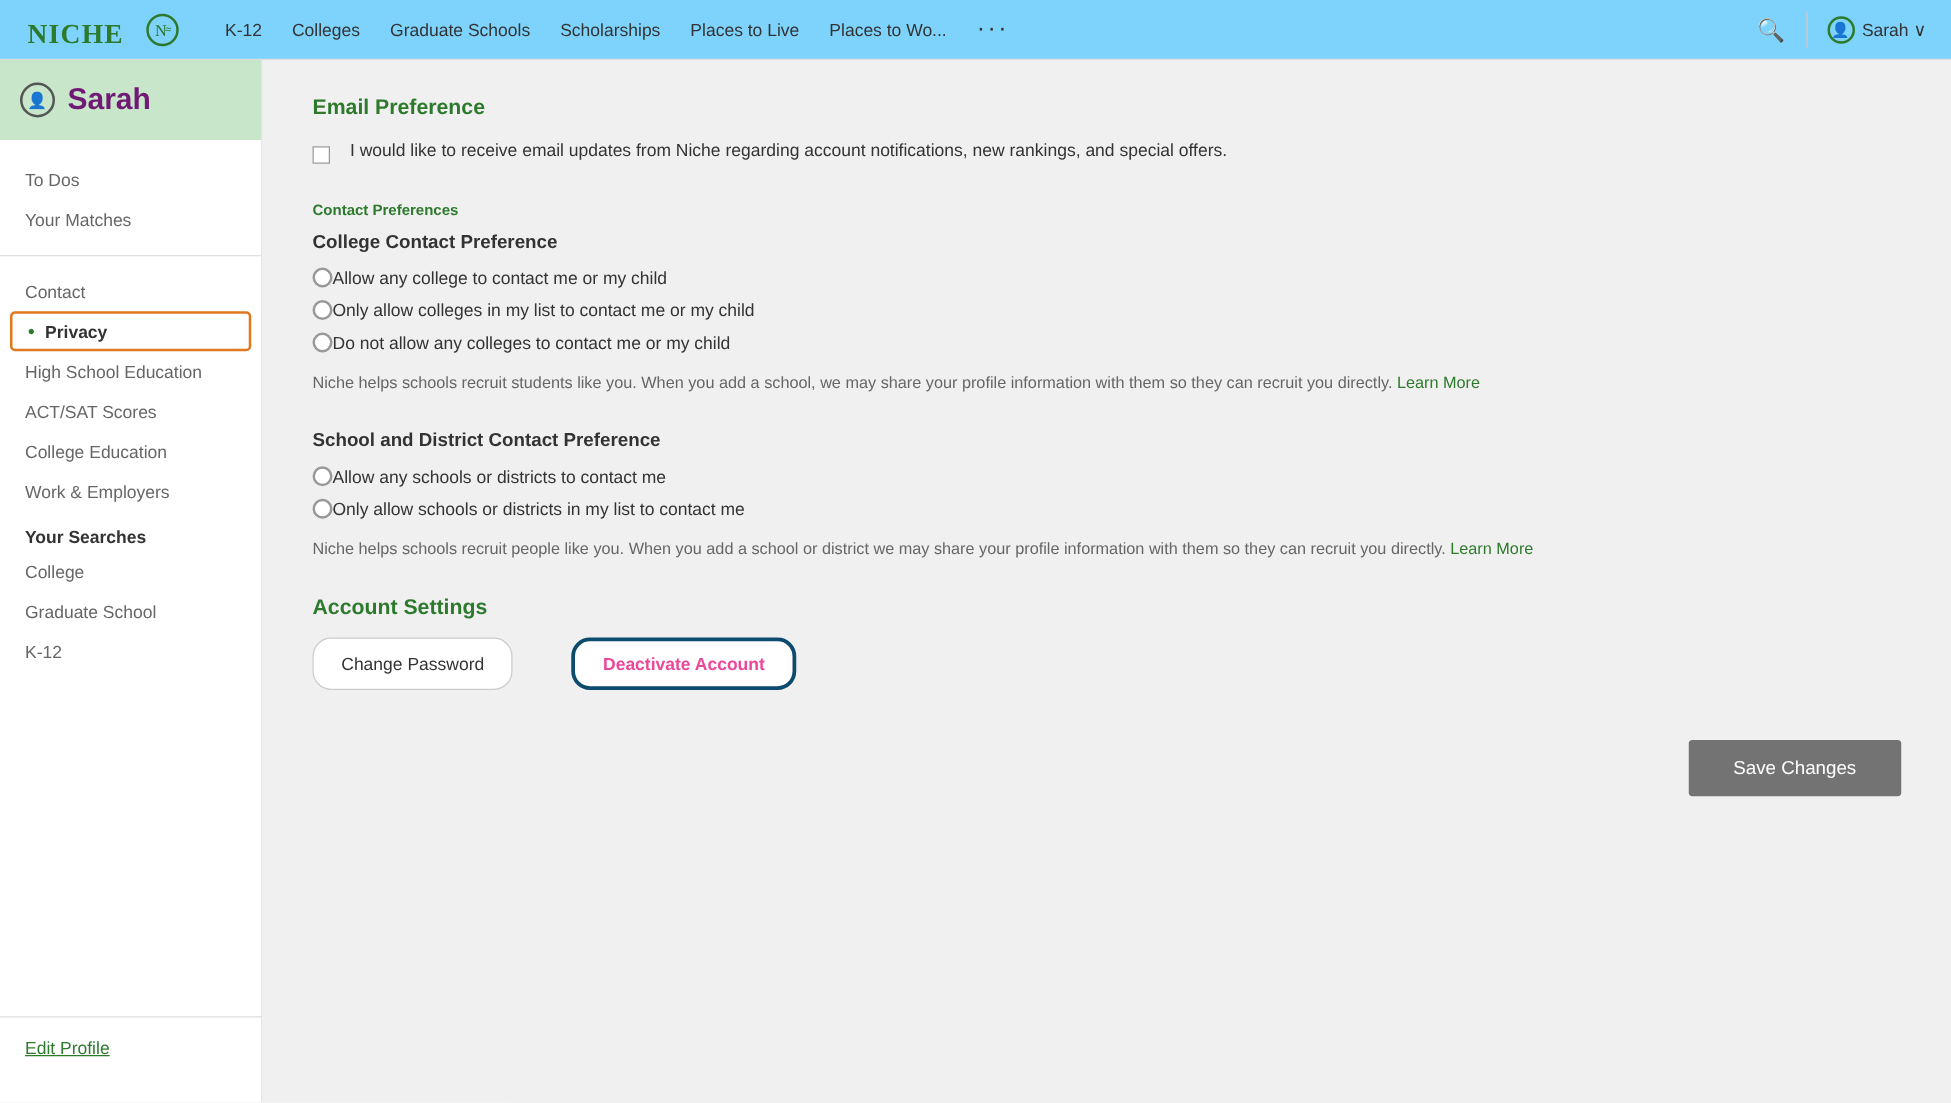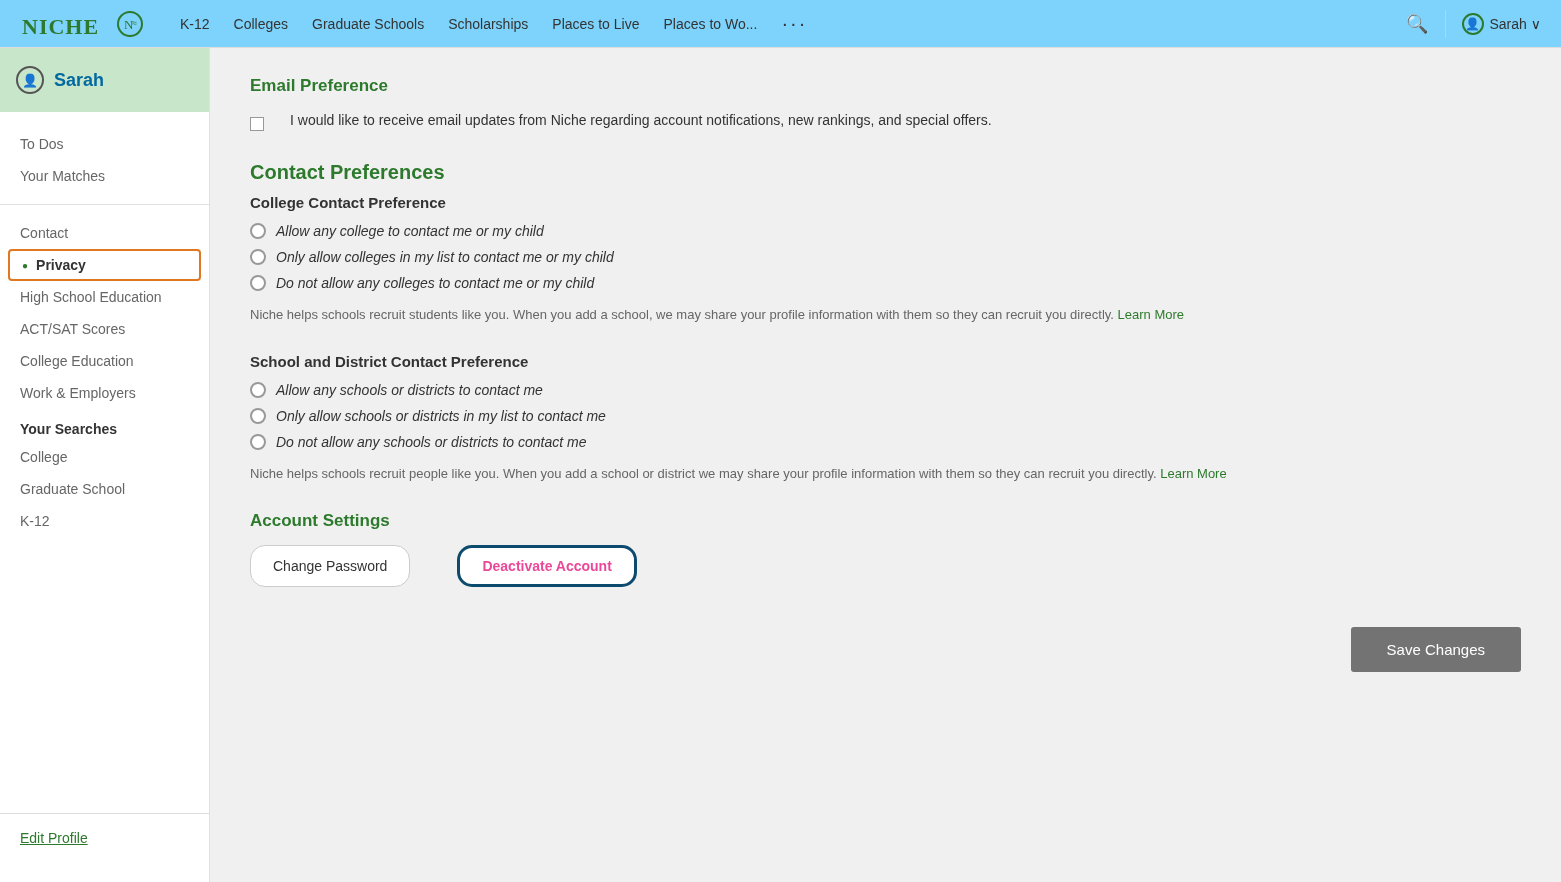--- a/index.html
+++ b/index.html
@@ -37,21 +37,21 @@
     .sidebar {
       width: 210px; flex: 0 0 210px; background: #fff;
       border-right: 1px solid #e0e0e0;
       display: flex; flex-direction: column;
       padding-bottom: 20px;
     }
     .sidebar-user {
       background: #c8e6c9; padding: 18px 16px; display: flex; align-items: center; gap: 10px;
     }
     .sidebar-user-icon { width: 28px; height: 28px; border-radius: 50%; border: 2px solid #555; display: flex; align-items: center; justify-content: center; font-size: 13px; color: #555; }
-    .sidebar-user-name { font-size: 18px; font-weight: bold; color: #0369a1; }
+    .sidebar-user-name { font-size: 24px; font-weight: bold; color: #701a75; }
     .sidebar-nav { flex: 1; padding: 16px 0; }
     .sidebar-nav-item {
       padding: 8px 20px; cursor: pointer; color: #666; font-size: 14px;
       display: flex; align-items: center; gap: 8px;
     }
     .sidebar-nav-item.active {
       color: #333; font-weight: 600;
       border: 2px solid #e07820; border-radius: 4px; margin: 0 8px; padding: 6px 12px;
     }
     .sidebar-nav-item .bullet { color: #2d7a2d; font-size: 10px; }
@@ -60,31 +60,31 @@
     .sidebar-edit-profile { color: #2d7a2d; text-decoration: underline; cursor: pointer; font-size: 14px; }
 
     
     .main {
       flex: 1; padding: 28px 40px; background: #f0f0f0; overflow-y: auto;
     }
     .section-title {
       font-size: 17px; font-weight: bold; color: #2d7a2d; margin-bottom: 14px;
     }
     .email-pref-row {
-      display: flex; align-items: flex-end; gap: 26px; margin-bottom: 8px;
+      display: flex; align-items: flex-end; gap: 16px; margin-bottom: 8px;
     }
     .email-checkbox { margin-top: 3px; width: 14px; height: 14px; border: 1px solid #999; background: #fff; flex: 0 0 14px; }
     .email-pref-text { font-size: 14px; color: #333; line-height: 1.5; }
 
     .divider-section { margin: 24px 0; }
 
-    .contact-pref-title { font-size: 20px; font-weight: 600; color: #2d7a2d; margin-bottom: 10px; }
+    .contact-pref-title { font-size: 12px; font-weight: 600; color: #2d7a2d; margin-bottom: 10px; }
     .sub-section-title { font-size: 15px; font-weight: 600; color: #333; margin-bottom: 12px; }
     .radio-group { display: flex; flex-direction: column; gap: 10px; margin-bottom: 14px; }
-    .radio-item { display: flex; align-items: center; gap: 10px; font-size: 14px; color: #333; font-style: italic; }
+    .radio-item { display: flex; align-items: center; font-size: 14px; color: #333; }
     .radio-circle {
       width: 16px; height: 16px; border-radius: 50%; border: 2px solid #999;
       background: #fff; flex: 0 0 16px;
     }
     .info-text { font-size: 13px; color: #666; line-height: 1.5; margin-bottom: 6px; }
     .info-text a { color: #2d7a2d; text-decoration: none; }
 
     .account-settings-section { margin-top: 28px; }
     .account-buttons { display: flex; gap: 12px; margin-top: 14px; }
     .btn {
@@ -218,24 +218,20 @@
         <div class="sub-section-title">School and District Contact Preference</div>
         <div class="radio-group">
           <label class="radio-item">
             <div class="radio-circle"></div>
             <span>Allow any schools or districts to contact me</span>
           </label>
           <label class="radio-item">
             <div class="radio-circle"></div>
             <span>Only allow schools or districts in my list to contact me</span>
           </label>
-          <label class="radio-item">
-            <div class="radio-circle"></div>
-            <span>Do not allow any schools or districts to contact me</span>
-          </label>
         </div>
         <p class="info-text">
           <span>Niche helps schools recruit people like you. When you add a school or district we may share your profile information with them so they can recruit you directly.</span>
           <a href="#">Learn More</a>
         </p>
       </div>
     </div>
 
     <div class="account-settings-section">
       <div class="section-title">Account Settings</div>

